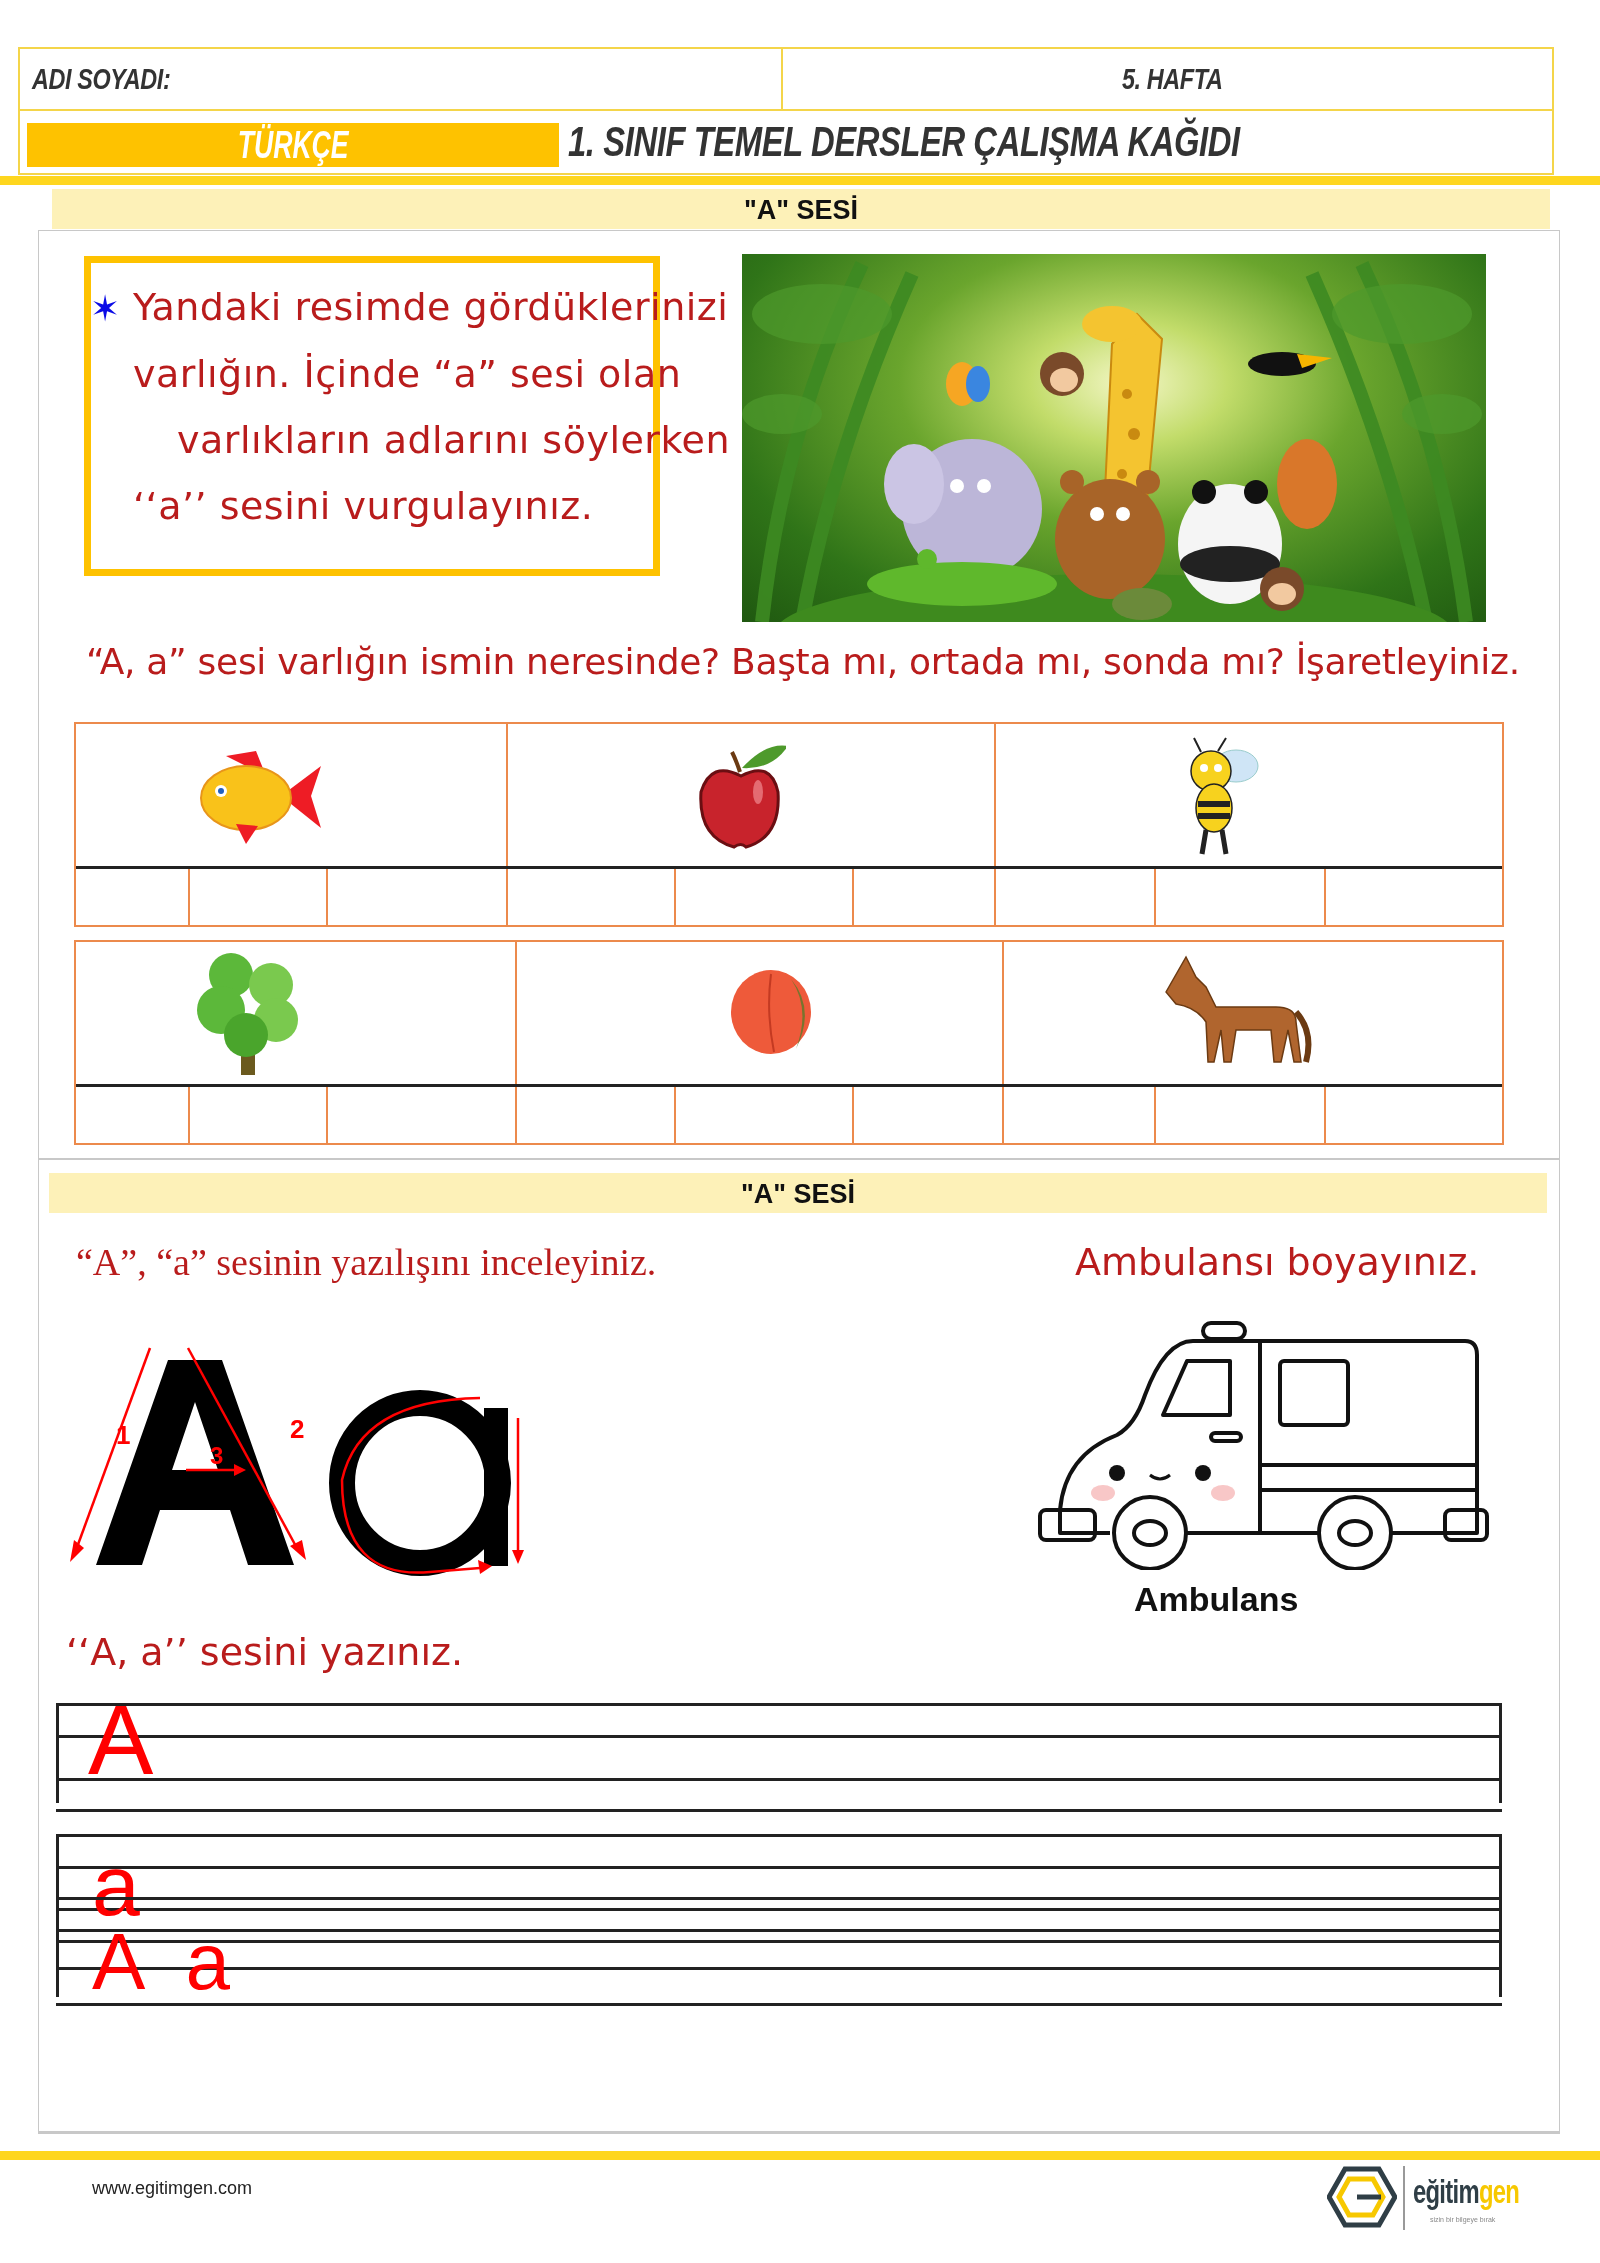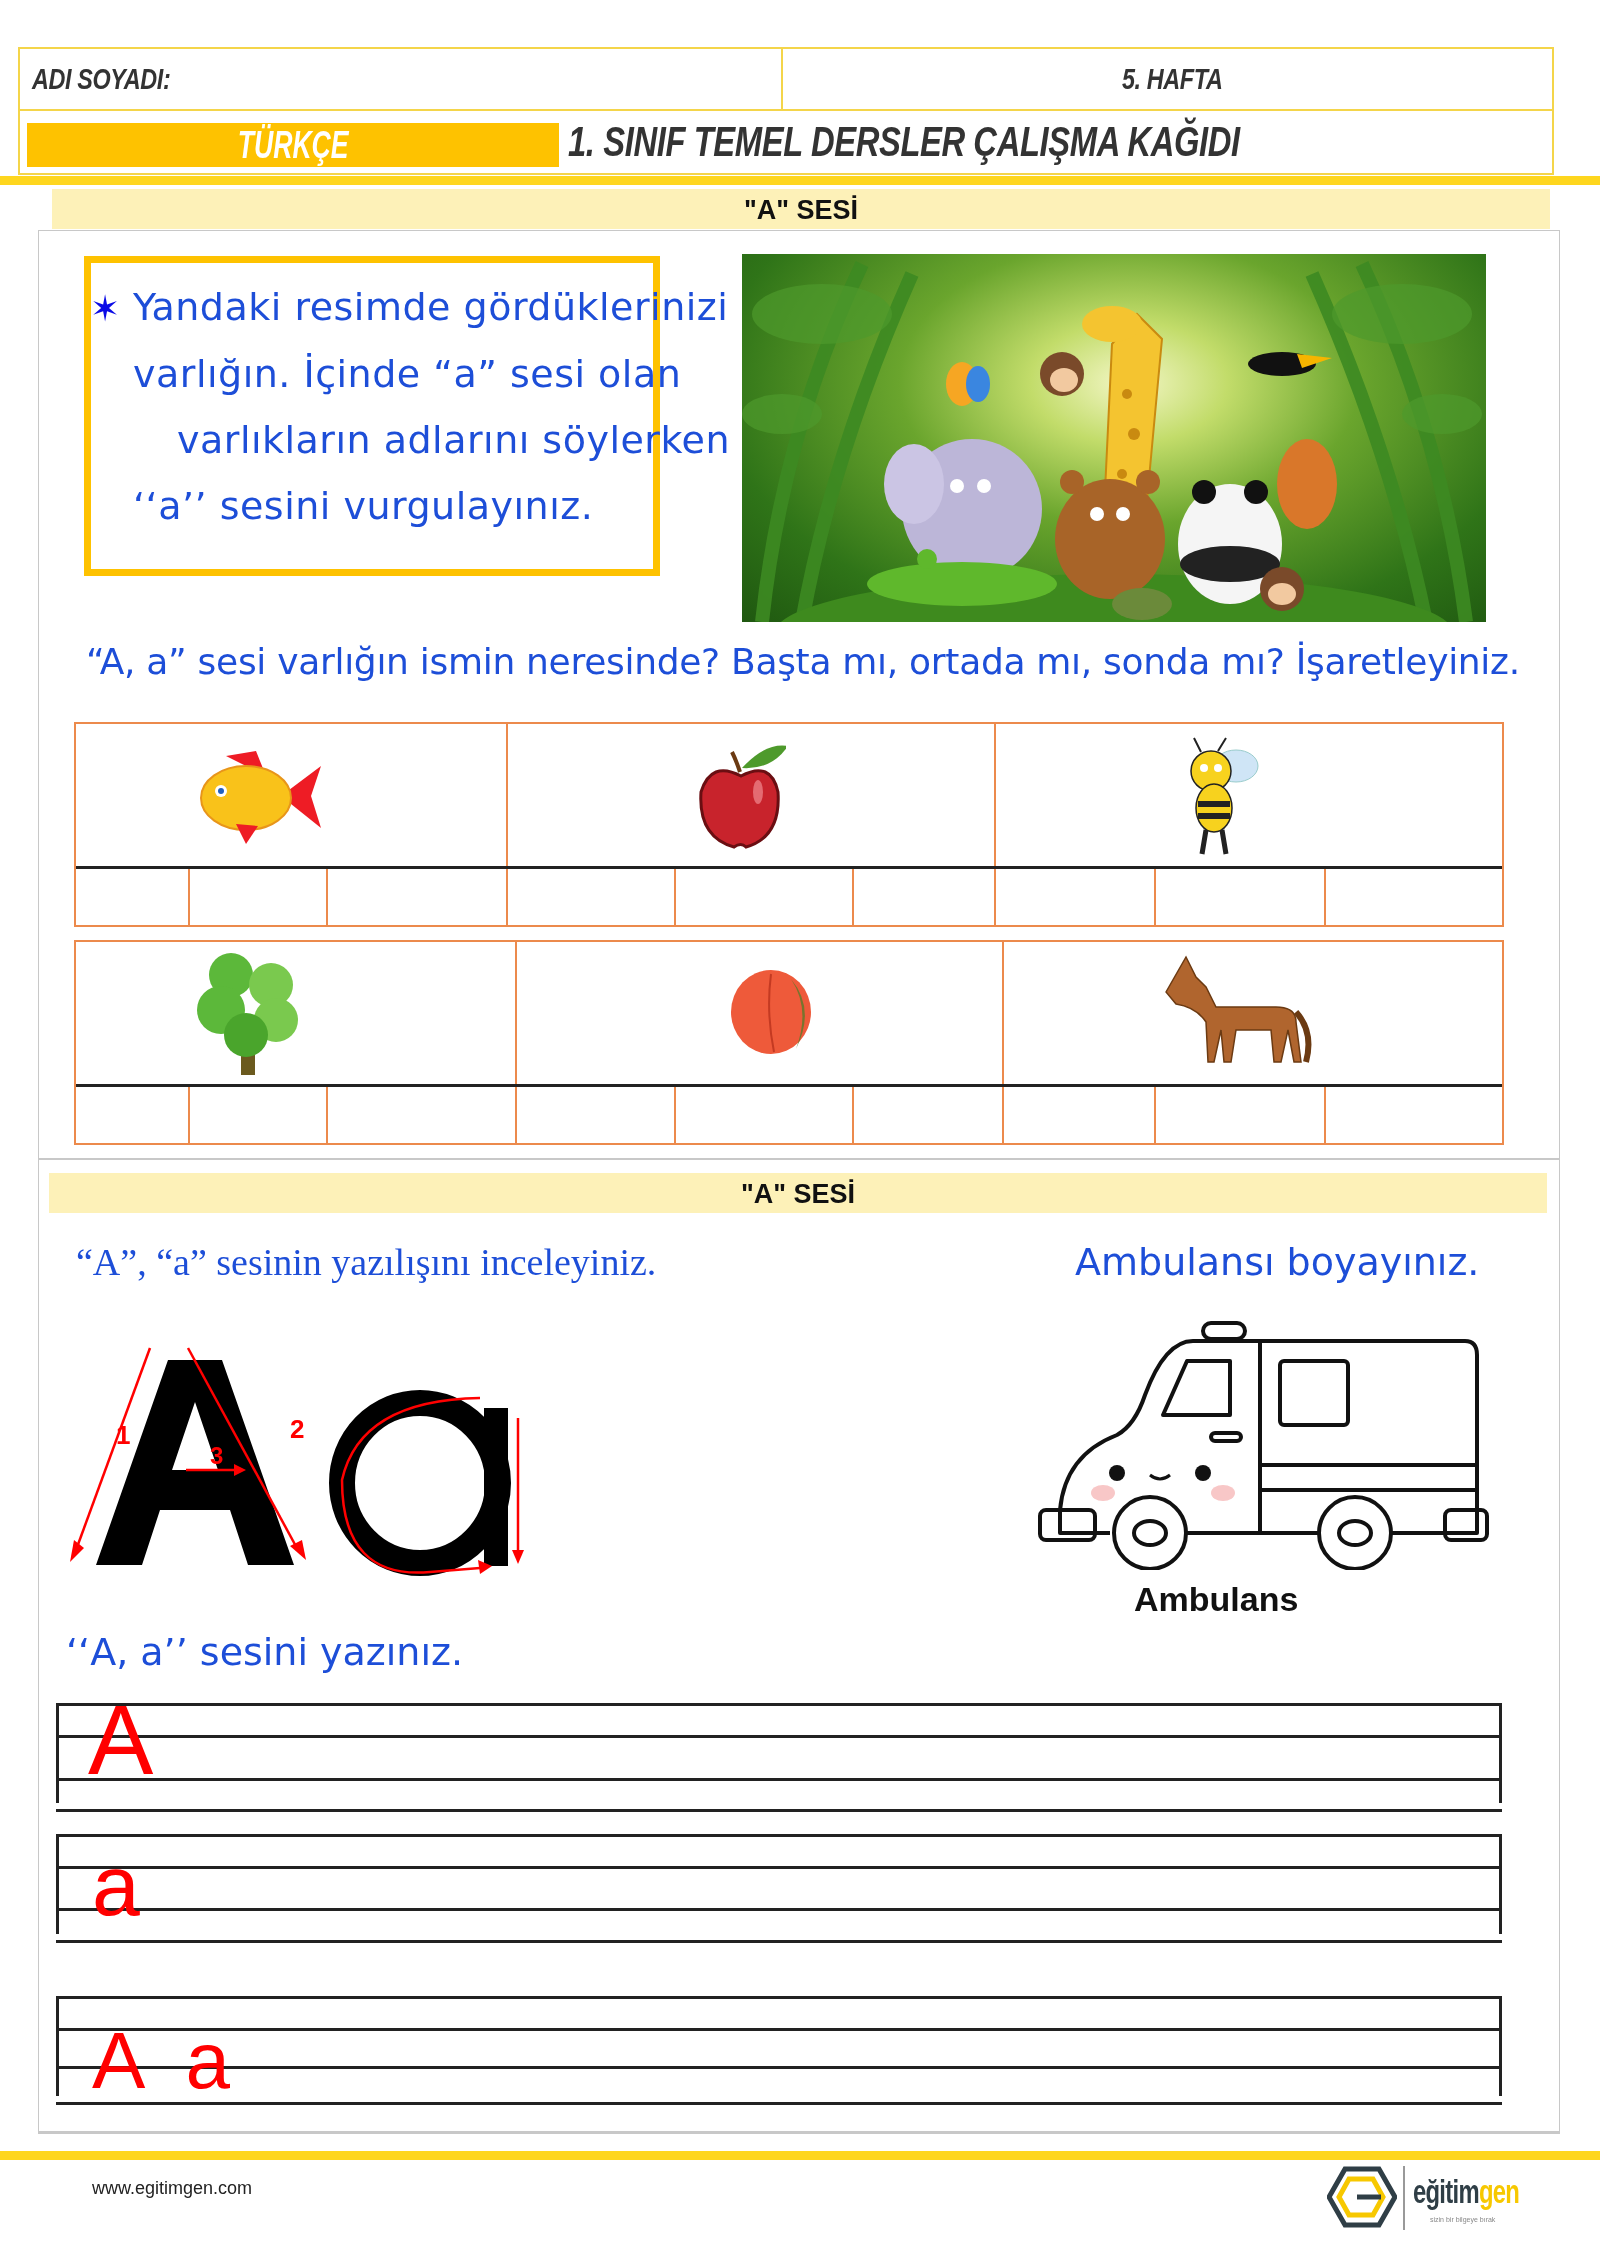--- a/index.html
+++ b/index.html
@@ -24,21 +24,21 @@
 
   
   .band { background: #fdf1b8; text-align: center; font-family: "Liberation Sans", sans-serif;
     font-weight: bold; font-size: 27px; color: #111; }
   .band1 { left: 52px; top: 189px; width: 1498px; height: 40px; line-height: 42px; }
   .band2 { left: 49px; top: 1173px; width: 1498px; height: 40px; line-height: 42px; }
 
   .panel1 { left: 38px; top: 230px; width: 1522px; height: 930px; border: 1px solid #c8c8c8; border-bottom: 2px solid #c8c8c8; }
   .panel2 { left: 38px; top: 1160px; width: 1522px; height: 974px; border: 1px solid #c8c8c8; border-top: none; border-bottom: 3px solid #c8c8c8; }
 
-  .blue { color: #1d4ed8; font-family: "DejaVu Sans", sans-serif; }
+  .blue { color: #b91c1c; font-family: "DejaVu Sans", sans-serif; }
 
   
   .instr-box { left: 84px; top: 256px; width: 576px; height: 320px; border: 7px solid #fec200; background: #fff; }
   .star { left: 90px; top: 288px; font-size: 36px; color: #0a0ae6; }
   .instr-line { font-size: 38px; letter-spacing: 0.5px; white-space: nowrap; }
   .l1 { left: 133px; top: 285px; }
   .l2 { left: 133px; top: 352px; }
   .l3 { left: 133px; top: 418px; margin-left: 44px; }
   .l4 { left: 133px; top: 484px; }
 
@@ -308,21 +308,21 @@
 <div class="abs" style="left:56px;top:1834px;width:1446px;height:108px;">
   <div class="abs wline" style="left:0;top:0;width:1446px;"></div>
   <div class="abs wline" style="left:0;top:32px;width:1446px;"></div>
   <div class="abs wline" style="left:0;top:74px;width:1446px;"></div>
   <div class="abs wline" style="left:0;top:106px;width:1446px;"></div>
   <div class="abs wvline" style="left:0;top:0;height:100px;"></div>
   <div class="abs wvline" style="left:1443px;top:0;height:100px;"></div>
   <div class="abs red-letter" style="left:36px;top:8px;font-size:86px;line-height:86px;">a</div>
 </div>
 
-<div class="abs" style="left:56px;top:1996px;width:1446px;height:108px;">
+<div class="abs" style="left:56px;top:1897px;width:1446px;height:108px;">
   <div class="abs wline" style="left:0;top:0;width:1446px;"></div>
   <div class="abs wline" style="left:0;top:32px;width:1446px;"></div>
   <div class="abs wline" style="left:0;top:70px;width:1446px;"></div>
   <div class="abs wline" style="left:0;top:106px;width:1446px;"></div>
   <div class="abs wvline" style="left:0;top:0;height:100px;"></div>
   <div class="abs wvline" style="left:1443px;top:0;height:100px;"></div>
   <div class="abs red-letter" style="left:36px;top:22px;font-size:80px;line-height:86px;white-space:pre;">A  a</div>
 </div>
 
 <div class="abs footer-rule"></div>

